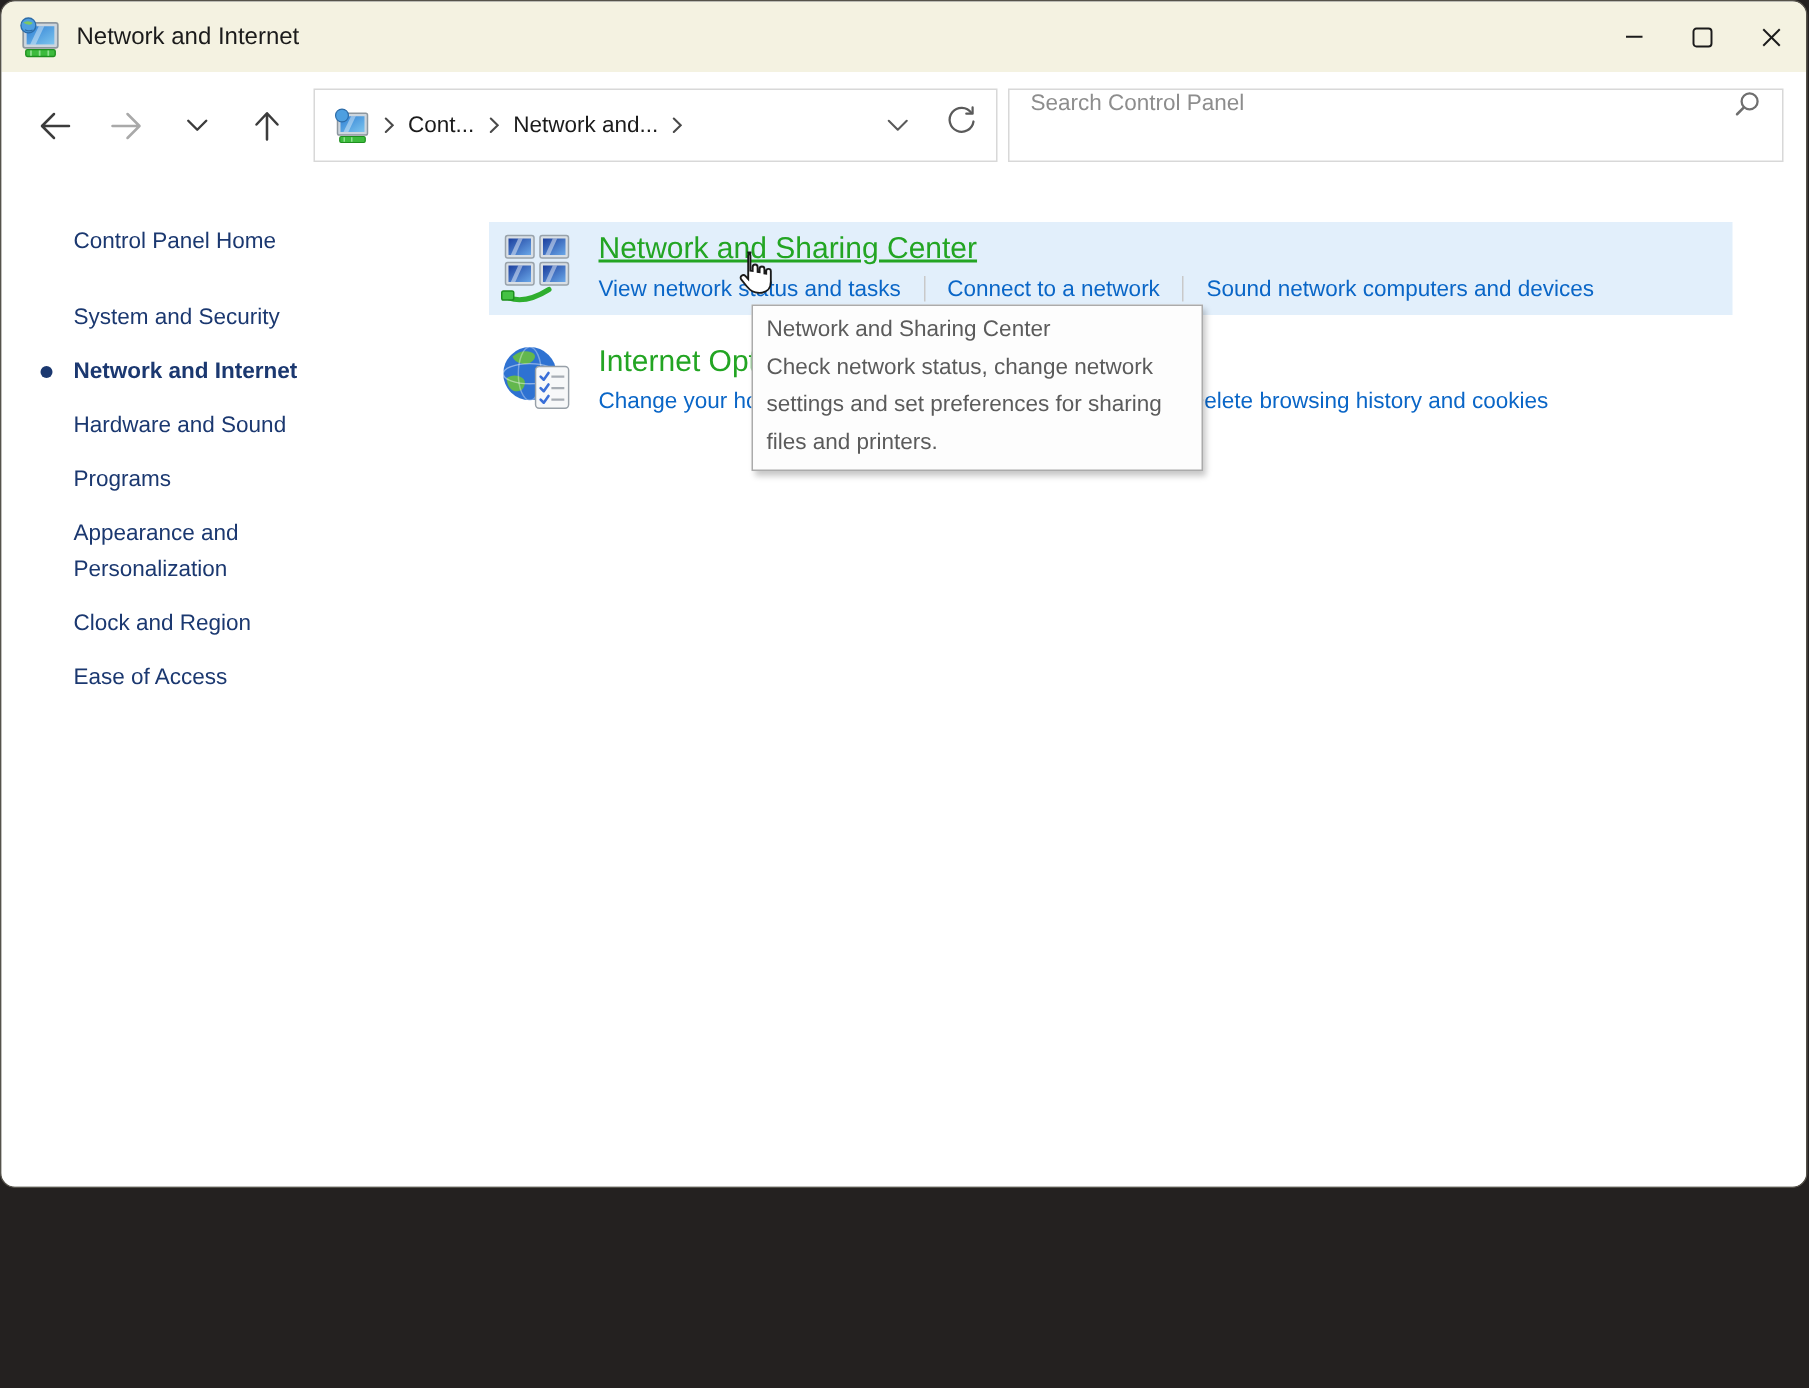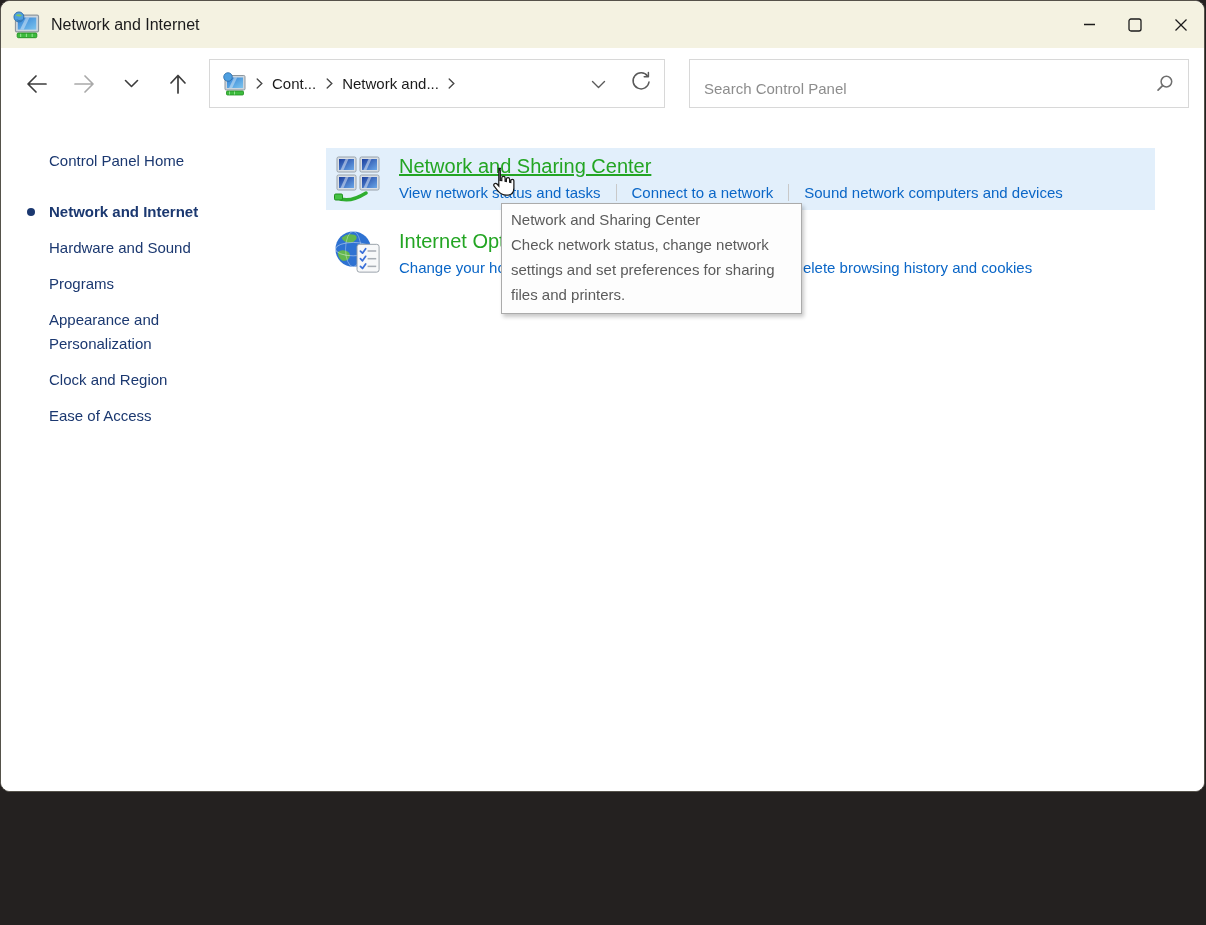--- a/index.html
+++ b/index.html
@@ -19,22 +19,22 @@
   
   .navbar { position:absolute; left:0; right:0; top:47px; height:71px; background:#fff;
             display:flex; align-items:center; padding-left:20px; }
   .nav-btn { width:32px; height:34px; display:flex; align-items:center; justify-content:center; margin-right:15px; }
   .addressbar { width:456px; height:49px; border:1px solid #d8d8d8; background:#fff;
                 display:flex; align-items:center; padding:0 12px; }
   .addressbar .loc-icon { width:26px; height:24px; flex:none; }
   .crumb { font-size:15px; color:#1b1b1b; white-space:nowrap; padding:0 2px; }
   .crumb-chevron { width:16px; height:12px; display:flex; align-items:center; justify-content:center; margin:0 3px; }
   .address-right { margin-left:auto; display:flex; align-items:center; gap:24px; }
-  .searchbox { margin-left:24px; flex:1; margin-right:15px; height:49px; border:1px solid #d8d8d8;
-               display:flex; align-items:flex-end; padding:10px 14px; }
+  .searchbox { margin-left:7px; flex:1; margin-right:15px; height:49px; border:1px solid #d8d8d8;
+               display:flex; align-items:flex-start; padding:0 14px; }
   .searchbox input { flex:1; border:none; outline:none; font-size:15px; color:#1b1b1b;
                      font-family:"Liberation Sans", sans-serif; background:transparent; }
   .searchbox input::placeholder { color:#8d8d8d; }
 
   
   .sidebar { position:absolute; left:0; top:118px; bottom:0; width:325px; background:#fff; padding-top:24px; }
   .sidebar ul { list-style:none; }
   .sidebar li { position:relative; padding:6px 0 6px 48px; font-size:15px; line-height:24px;
                 color:#1b3870; width:230px; cursor:default; }
   .sidebar li.home { margin-bottom:15px; }
@@ -191,20 +191,21 @@
           <circle cx="12" cy="8" r="5.6" fill="none" stroke="#6f6f6f" stroke-width="1.6"></circle>
           <line x1="8" y1="12.2" x2="3.2" y2="17" stroke="#6f6f6f" stroke-width="1.8" stroke-linecap="round"></line>
         </svg>
       </span>
     </div>
   </div>
 
   <div class="sidebar">
     <ul>
       <li class="home">Control Panel Home</li>
+      <li>System and Security</li>
       <li class="active">
         <span class="bullet"></span>
         <span>Network and Internet</span>
       </li>
       <li>Hardware and Sound</li>
       <li>Programs</li>
       <li class="wrap">Appearance and Personalization</li>
       <li>Clock and Region</li>
       <li>Ease of Access</li>
     </ul>

